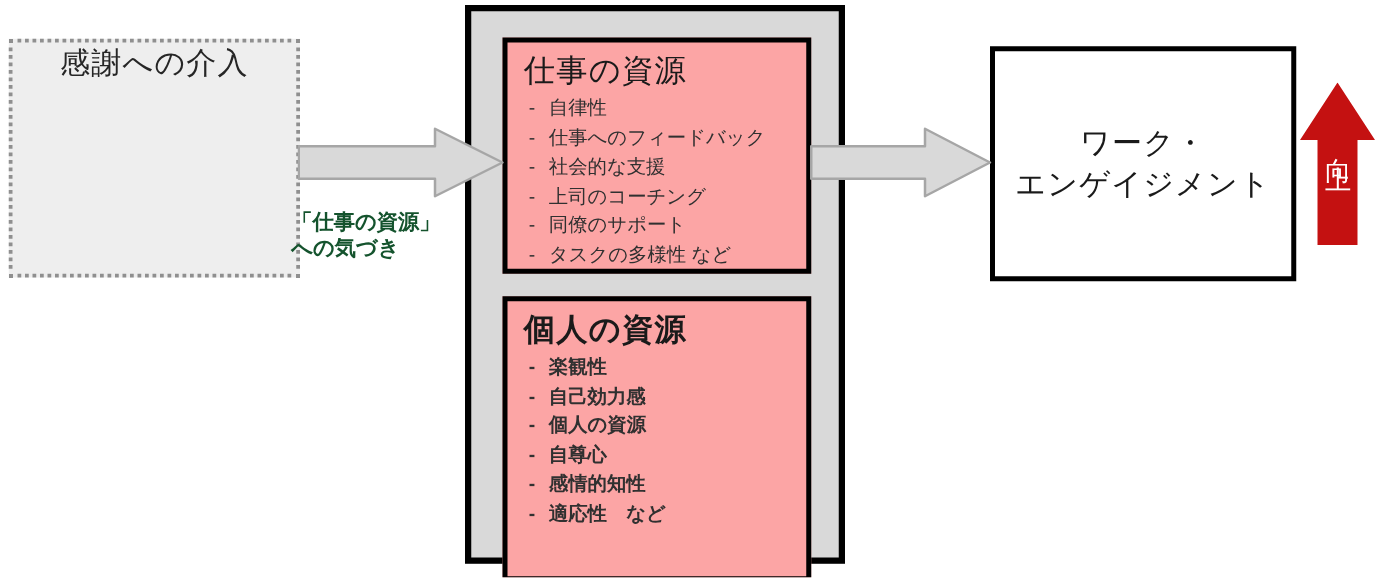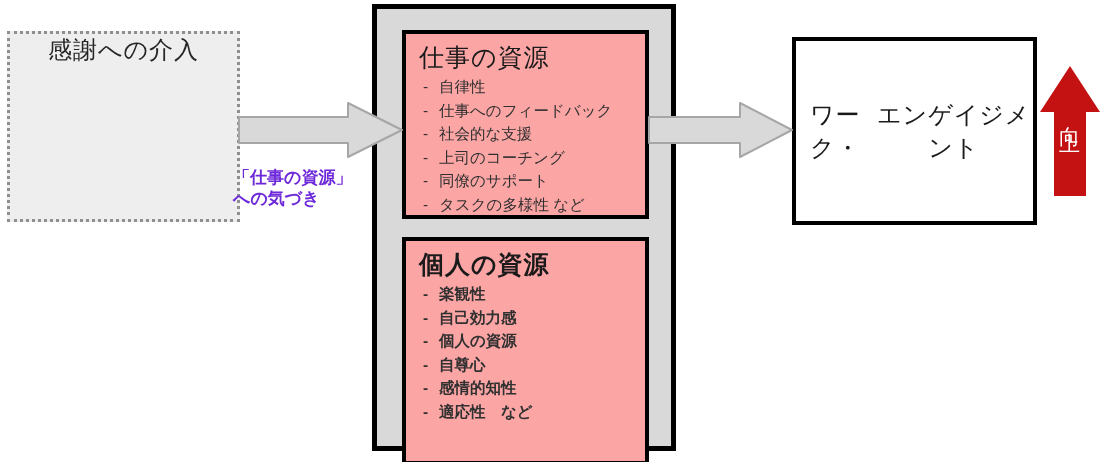--- a/index.html
+++ b/index.html
@@ -40,21 +40,21 @@
 
   
   .annotation {
     position: absolute;
     left: 233px; top: 167px;
     width: 150px;
     z-index: 6;
     font-size: 17px;
     font-weight: bold;
     line-height: 21px;
-    color: #6d28d9;
+    color: #14532d;
     white-space: nowrap;
   }
 
   
   .resources-container {
     position: absolute;
     left: 372px; top: 4px;
     width: 304px; height: 447px;
     background: #d9d9d9;
     border: 5px solid #000000;
@@ -96,21 +96,21 @@
   }
 
   
   .outcome-box {
     position: absolute;
     left: 792px; top: 37px;
     width: 245px; height: 188px;
     background: #ffffff;
     border: 4px solid #000000;
     display: flex;
-    flex-direction: row;
+    flex-direction: column;
     align-items: center;
     justify-content: center;
     text-align: center;
   }
   .outcome-box .line {
     font-size: 24px;
     line-height: 33px;
     color: #1a1a1a;
     letter-spacing: 1px;
   }

